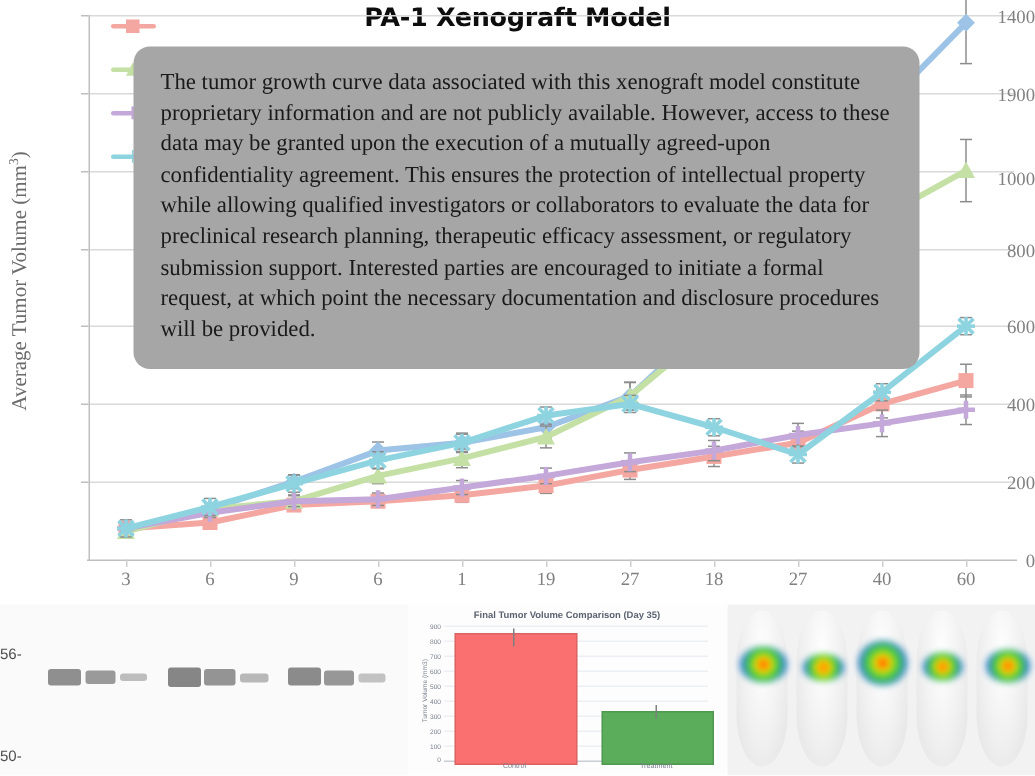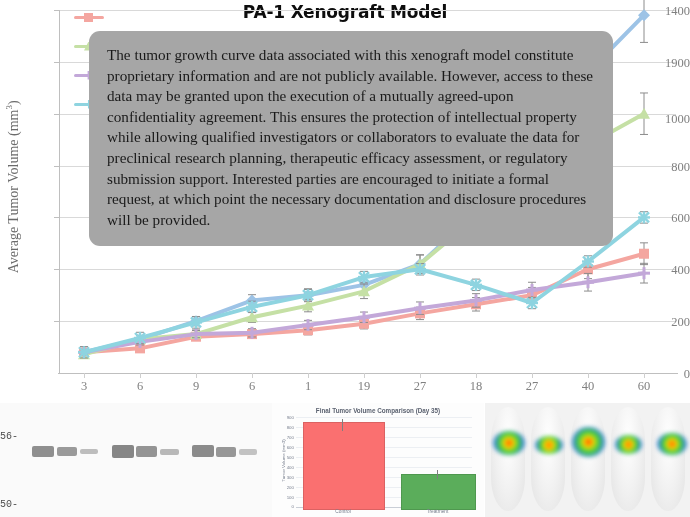--- a/index.html
+++ b/index.html
@@ -62,21 +62,21 @@
     padding:14px 18px 16px 18px;box-sizing:border-box;
     font-family:"Liberation Serif",serif;font-size:15.2px;line-height:20.6px;
     color:#1a1a1a;text-align:left;
   }
 
   
   #bottom{position:absolute;left:0;top:400px;width:690px;height:117px;background:#fff;}
 
   #blot-panel{position:absolute;left:0;top:3px;width:272px;height:114px;background:#fafafa;overflow:hidden;}
   .blot-marker{
-    position:absolute;font-size:10px;color:#4d4d4d;font-family:Liberation Mono, monospace;
+    position:absolute;font-size:10px;color:#4d4d4d;font-family:Liberation Sans, sans-serif;
   }
   .blot-band{position:absolute;border-radius:2px;}
 
   #bar-panel{
     position:absolute;left:272px;top:3px;width:212px;height:114px;background:#fdfdfd;overflow:hidden;
   }
   #bar-title{
     position:absolute;left:0;top:4px;width:212px;text-align:center;
     font-size:6.3px;color:#5b6270;font-family:"Liberation Sans",sans-serif;font-weight:bold;
   }

